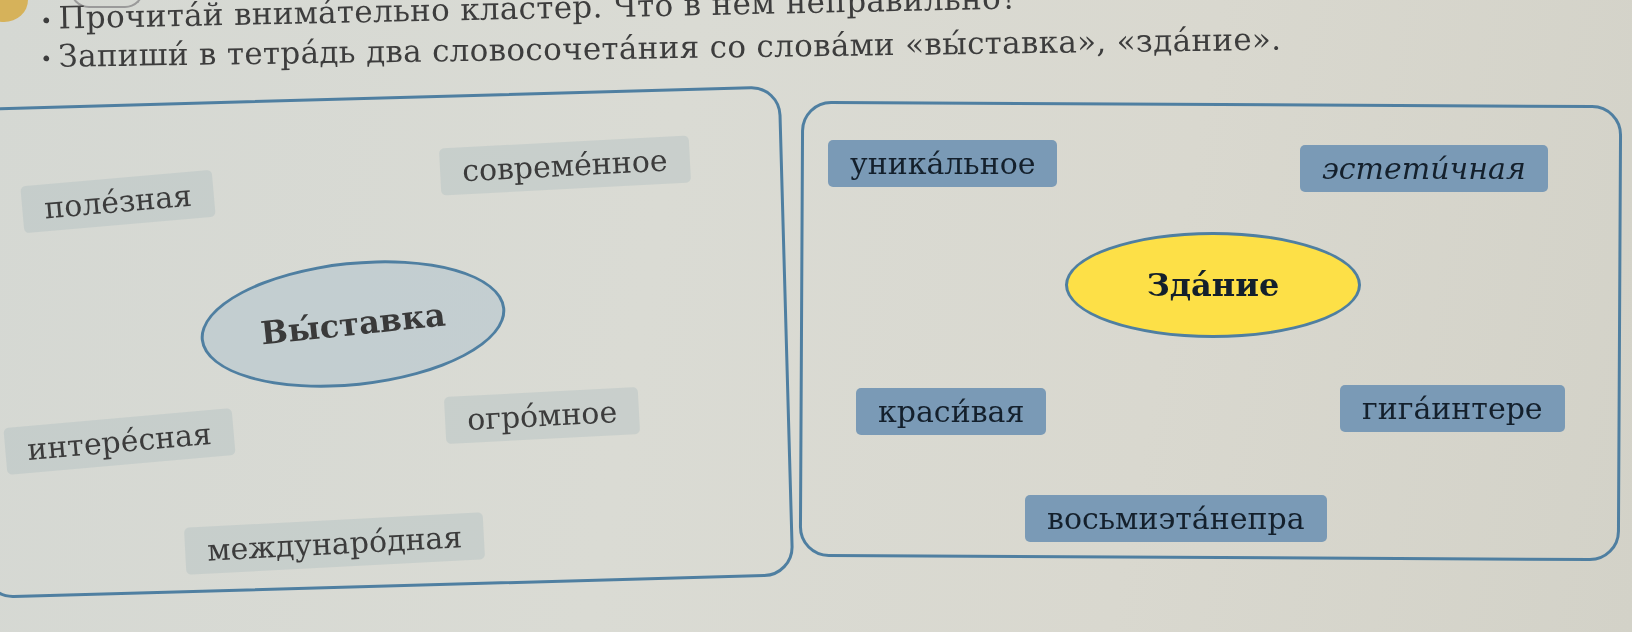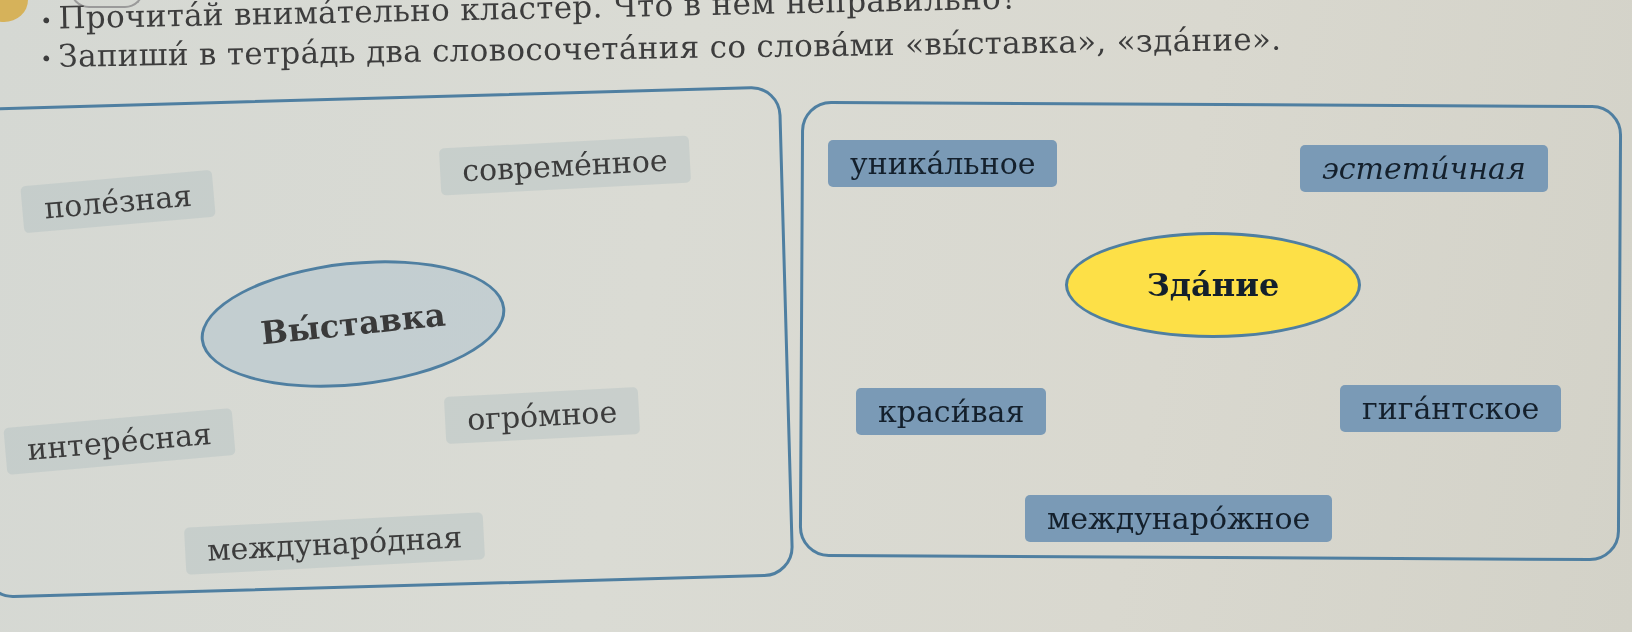--- a/index.html
+++ b/index.html
@@ -74,14 +74,14 @@
 <div class="word light" style="left:5px; top:418px; transform:rotate(-5deg);">интере́сная</div>
 <div class="word light" style="left:445px; top:392px; transform:rotate(-3deg);">огро́мное</div>
 <div class="word light" style="left:185px; top:520px; transform:rotate(-3deg);">междунаро́дная</div>
 
 <div class="ellipse" id="ellipse-right">
   <span>Зда́ние</span>
 </div>
 <div class="word blue" style="left:828px; top:140px;">уника́льное</div>
 <div class="word blue" style="left:1300px; top:145px;font-style:italic;">эстети́чная</div>
 <div class="word blue" style="left:828px; top:388px;margin-left:28px;">краси́вая</div>
-<div class="word blue" style="left:1340px; top:385px;">гига́нтское</div>
-<div class="word blue" style="left:1025px; top:495px;">междунаро́жное</div>
+<div class="word blue" style="left:1340px; top:385px;">гига́интере</div>
+<div class="word blue" style="left:1025px; top:495px;">восьмиэта́непра</div>
 
 </body></html>

